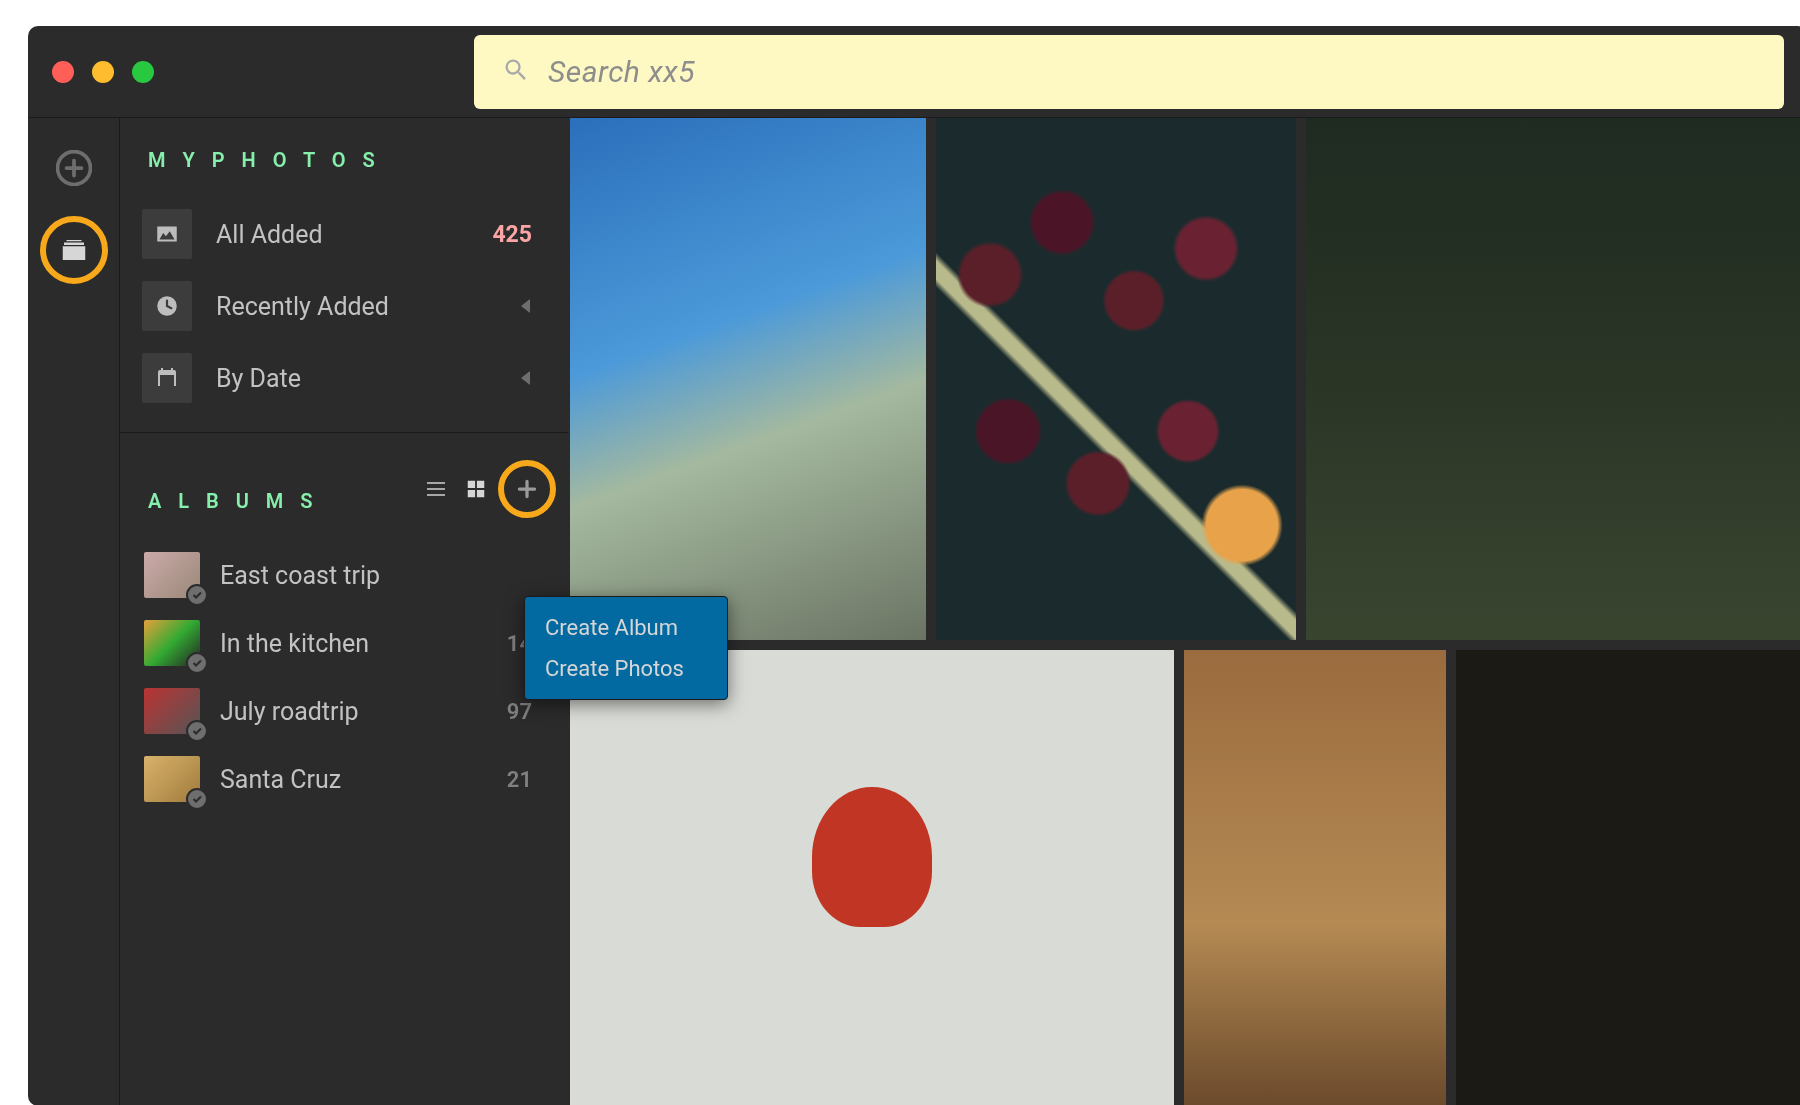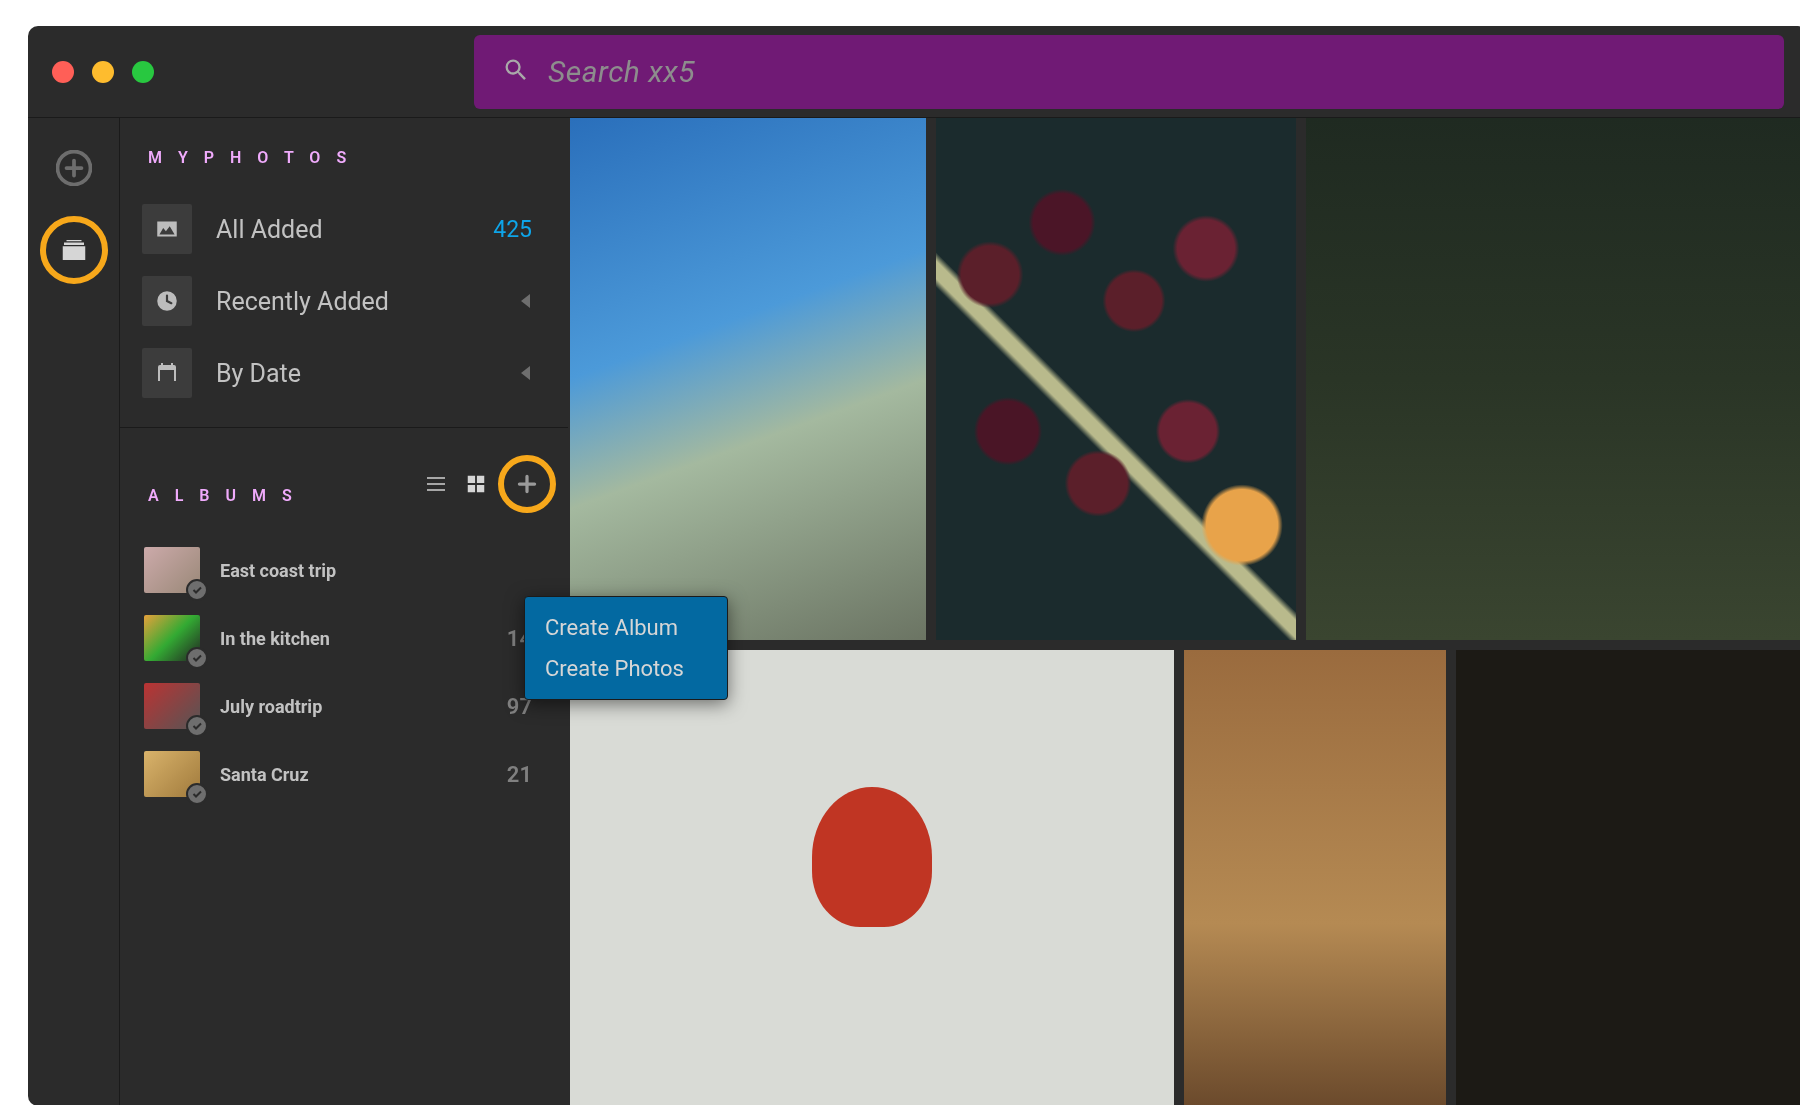--- a/index.html
+++ b/index.html
@@ -26,21 +26,21 @@
     padding: 0 24px;
   }
   .traffic-lights { display: flex; gap: 18px; }
   .tl { width: 22px; height: 22px; border-radius: 50%; }
   .tl.red { background: #ff5f57; }
   .tl.yellow { background: #febc2e; }
   .tl.green { background: #28c840; }
   .search {
     margin-left: auto;
     width: 1310px; height: 74px;
-    background: #701a75;
+    background: #fef9c3;
     border-radius: 6px;
     display: flex;
     align-items: center;
     padding: 0 28px;
     gap: 18px;
   }
   .search svg { width: 28px; height: 28px; fill: #a9a9a9; }
   .search-text {
     color: #8d8d8d;
     font-style: italic;
@@ -72,22 +72,22 @@
     border-radius: 50%;
     border: 6px solid #f7a81b;
     display: flex; align-items: center; justify-content: center;
   }
   .sidebar {
     width: 448px;
     padding: 30px 0 0 0;
     position: relative;
   }
   .section-title {
-    color: #f0abfc;
-    font-size: 16px;
+    color: #86efac;
+    font-size: 20px;
     letter-spacing: 6px;
     font-weight: 600;
     padding: 0 28px 26px 28px;
   }
   .nav-item {
     display: flex;
     align-items: center;
     padding: 0 22px;
     height: 72px;
     gap: 24px;
@@ -98,23 +98,24 @@
     background: #3c3c3c;
     display: flex; align-items: center; justify-content: center;
     border-radius: 2px;
   }
   .nav-label {
     color: #c2c2c2;
     font-size: 25px;
     flex: 1;
   }
   .nav-meta {
-    color: #0ea5e9;
+    color: #fca5a5;
     font-size: 23px;
     padding-right: 14px;
+    font-weight: bold;
   }
   .caret-left {
     width: 0; height: 0;
     border-top: 7px solid transparent;
     border-bottom: 7px solid transparent;
     border-right: 9px solid #6e6e6e;
     margin-right: 16px;
   }
   .divider { height: 1px; background: #1a1a1a; margin: 18px 0 22px 0; }
   .albums-header {
@@ -151,21 +152,21 @@
   .thumb-badge {
     position: absolute;
     right: -8px; bottom: -8px;
     width: 22px; height: 22px;
     border-radius: 50%;
     background: #6e6e6e;
     border: 2px solid #2b2b2b;
     display: flex; align-items: center; justify-content: center;
   }
   .thumb-badge svg { width: 12px; height: 12px; }
-  .album-label { color: #c2c2c2; font-size: 18px; flex: 1; font-weight: bold; }
+  .album-label { color: #c2c2c2; font-size: 25px; flex: 1; }
   .album-count { color: #808080; font-size: 22px; font-weight: 600; padding-right: 12px; }
   .popup {
     position: absolute;
     top: 478px; left: 404px;
     width: 204px;
     background: #0369a1;
     border: 1px solid #1b1b1b;
     border-radius: 4px;
     box-shadow: 0 4px 18px rgba(0,0,0,.5);
     padding: 10px 0;

